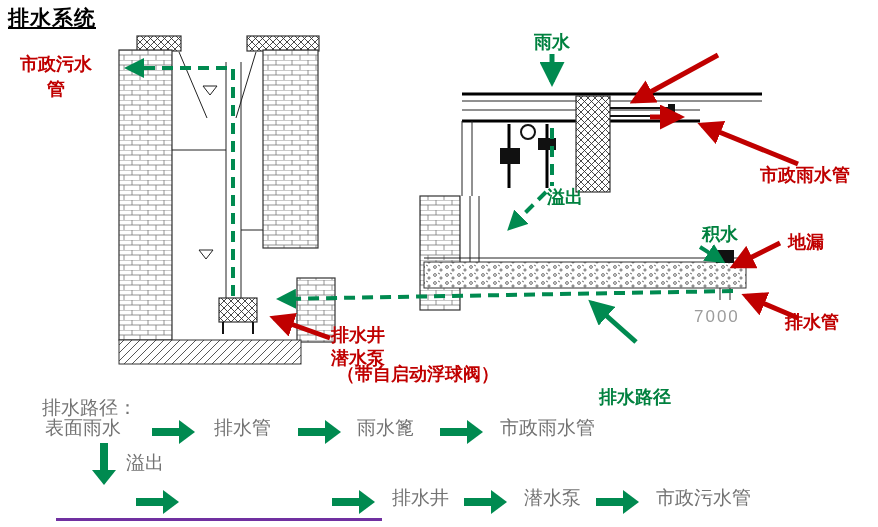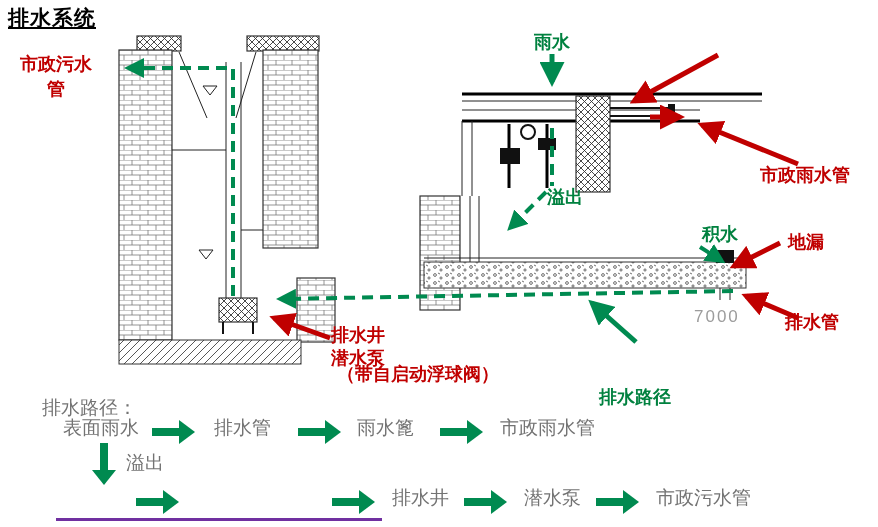--- a/index.html
+++ b/index.html
@@ -181,21 +181,21 @@
   </div>
 
   <div class="lbl red" style="left:337px;top:362px;">（带自启动浮球阀）</div>
 
   <div class="lbl green" style="left:599px;top:345px;margin-top:40px;">排水路径</div>
 
   <div class="lbl gray" style="left:694px;top:305px;">7000</div>
 
   <div class="flow-text" style="left:42px;top:397px;">排水路径：</div>
 
-  <div class="flow-text" style="left:63px;top:417px;">表面雨水</div>
+  <div class="flow-text" style="left:45px;top:417px;">表面雨水</div>
   <span class="arrow-right" style="left:150px;top:420px;"></span>
   <div class="flow-text" style="left:214px;top:417px;">排水管</div>
   <span class="arrow-right" style="left:296px;top:420px;"></span>
   <div class="flow-text" style="left:357px;top:417px;">雨水篦</div>
   <span class="arrow-right" style="left:438px;top:420px;"></span>
   <div class="flow-text" style="left:500px;top:417px;">市政雨水管</div>
 
   <span class="arrow-down" style="left:92px;top:443px;"></span>
   <div class="flow-text" style="left:126px;top:452px;">溢出</div>
 

